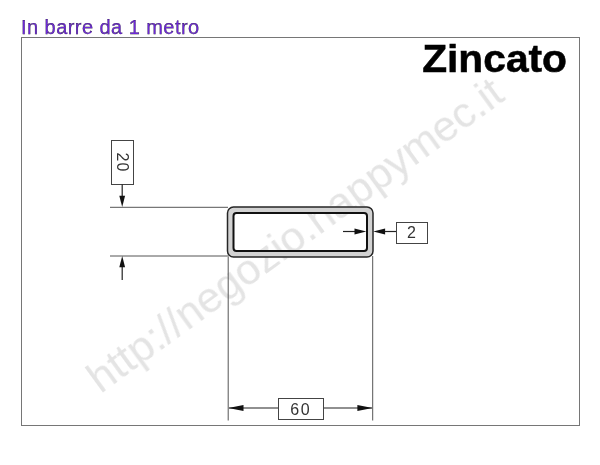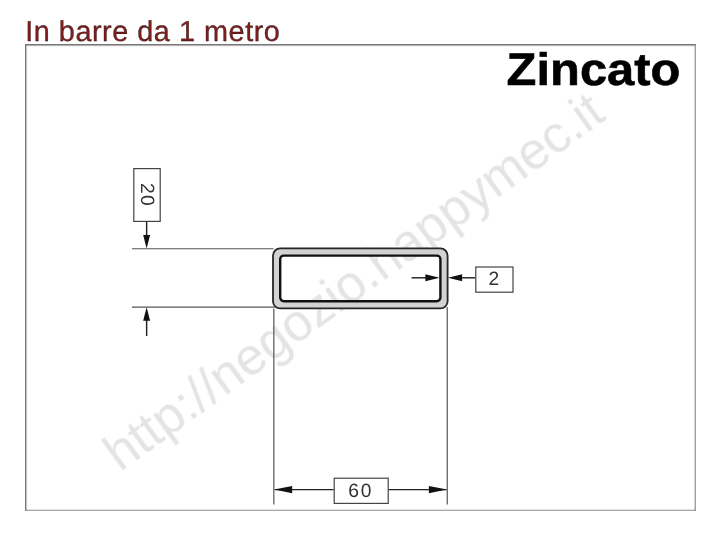--- a/index.html
+++ b/index.html
@@ -8,21 +8,21 @@
   .abs{position:absolute;will-change:transform;}
 </style>
 </head>
 <body>
 
 <div class="abs" id="wm" style="left:295px;top:235px;width:0;height:0;">
   <div id="wmtext" style="position:absolute;left:0;top:0;transform:translate(-50%,-50%) rotate(-36deg);
     font-size:43px;color:#e4e4e4;white-space:nowrap;letter-spacing:0px;">http://negozio.happymec.it</div>
 </div>
 
-<div class="abs" style="left:21px;top:16.5px;font-size:24px;line-height:20px;color:#7f1d1d;letter-spacing:0.45px;-webkit-text-stroke:0.25px #111;">In barre da 1 metro</div>
+<div class="abs" style="left:21px;top:16.5px;font-size:20px;line-height:20px;color:#6d28d9;letter-spacing:0.45px;-webkit-text-stroke:0.25px #111;">In barre da 1 metro</div>
 
 <div class="abs" style="left:20.5px;top:37px;width:557px;height:387px;border:1.5px solid #767676;"></div>
 
 <div class="abs" style="left:0;top:40px;width:567px;text-align:right;font-weight:bold;
      font-size:38px;line-height:38px;color:#000;-webkit-text-stroke:0.5px #000;transform:scaleX(1.072);transform-origin:567px 0;">Zincato</div>
 
 <svg class="abs" style="left:0;top:0;transform:translateZ(0);" width="600" height="465" viewBox="0 0 600 465">
 
   <path fill="#d2d2d2" fill-rule="evenodd" d="
     M233.5 207 h133.5 a6 6 0 0 1 6 6 v38 a6 6 0 0 1 -6 6 h-133.5 a6 6 0 0 1 -6 -6 v-38 a6 6 0 0 1 6 -6 z

